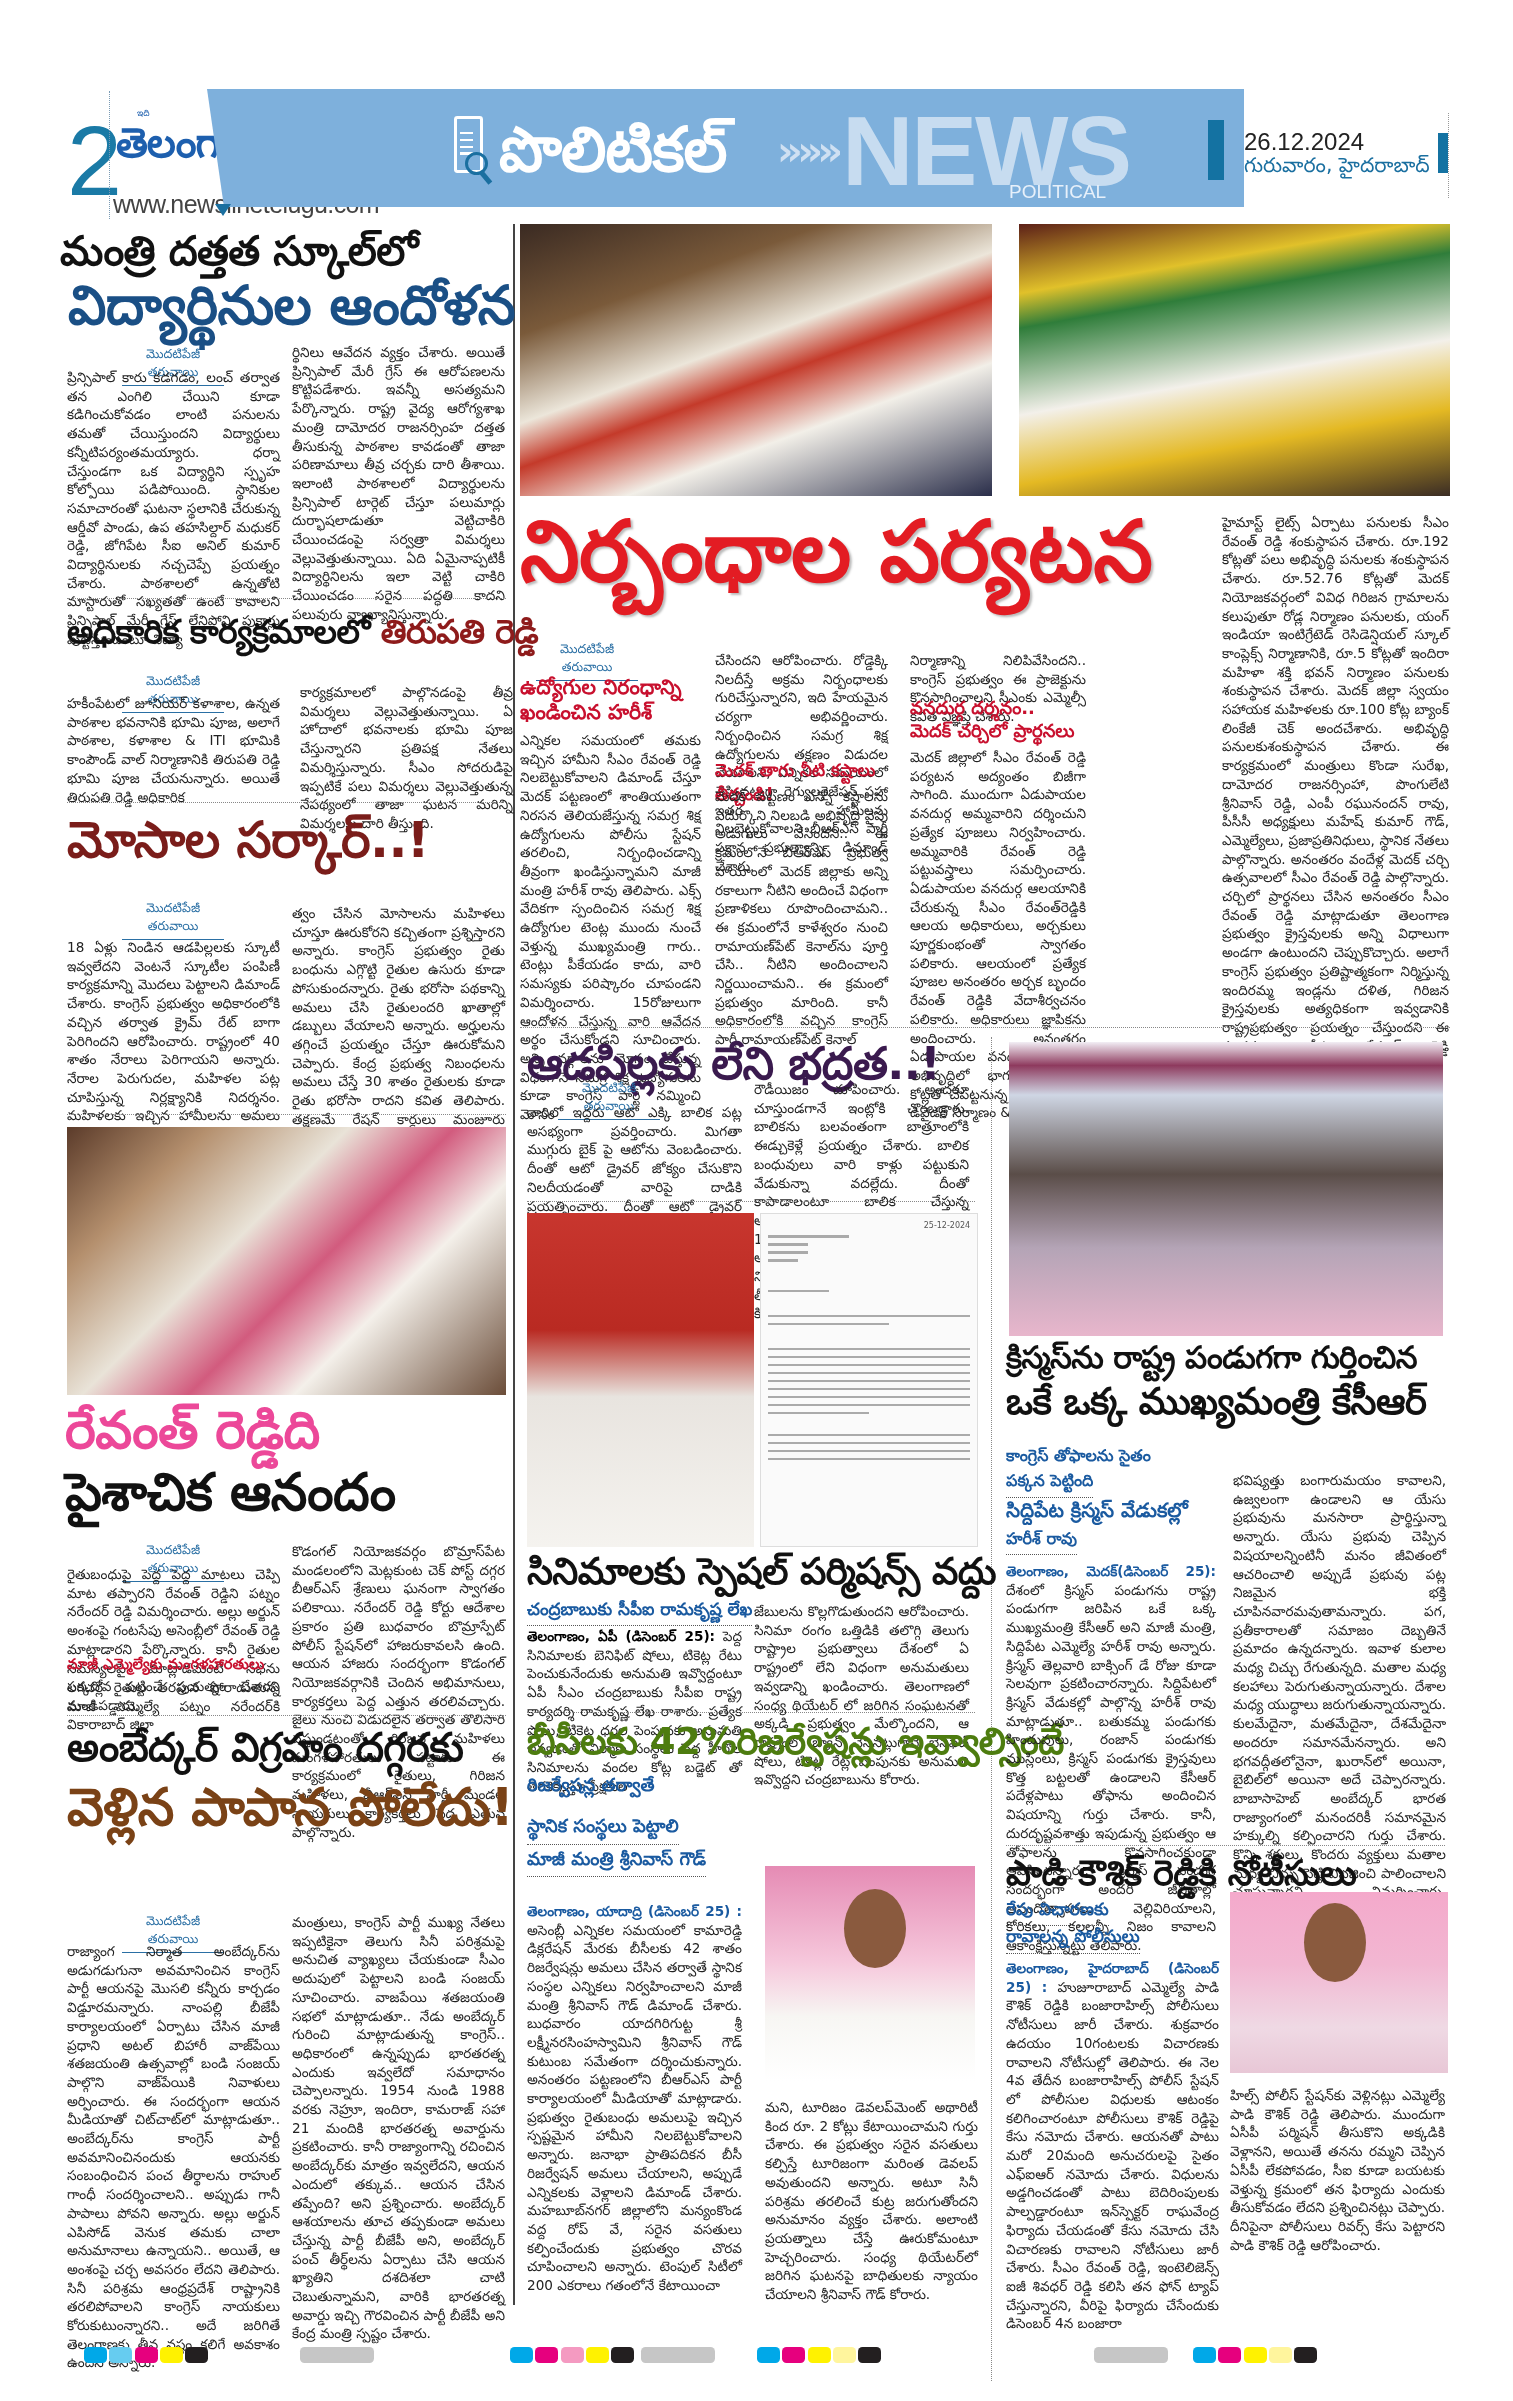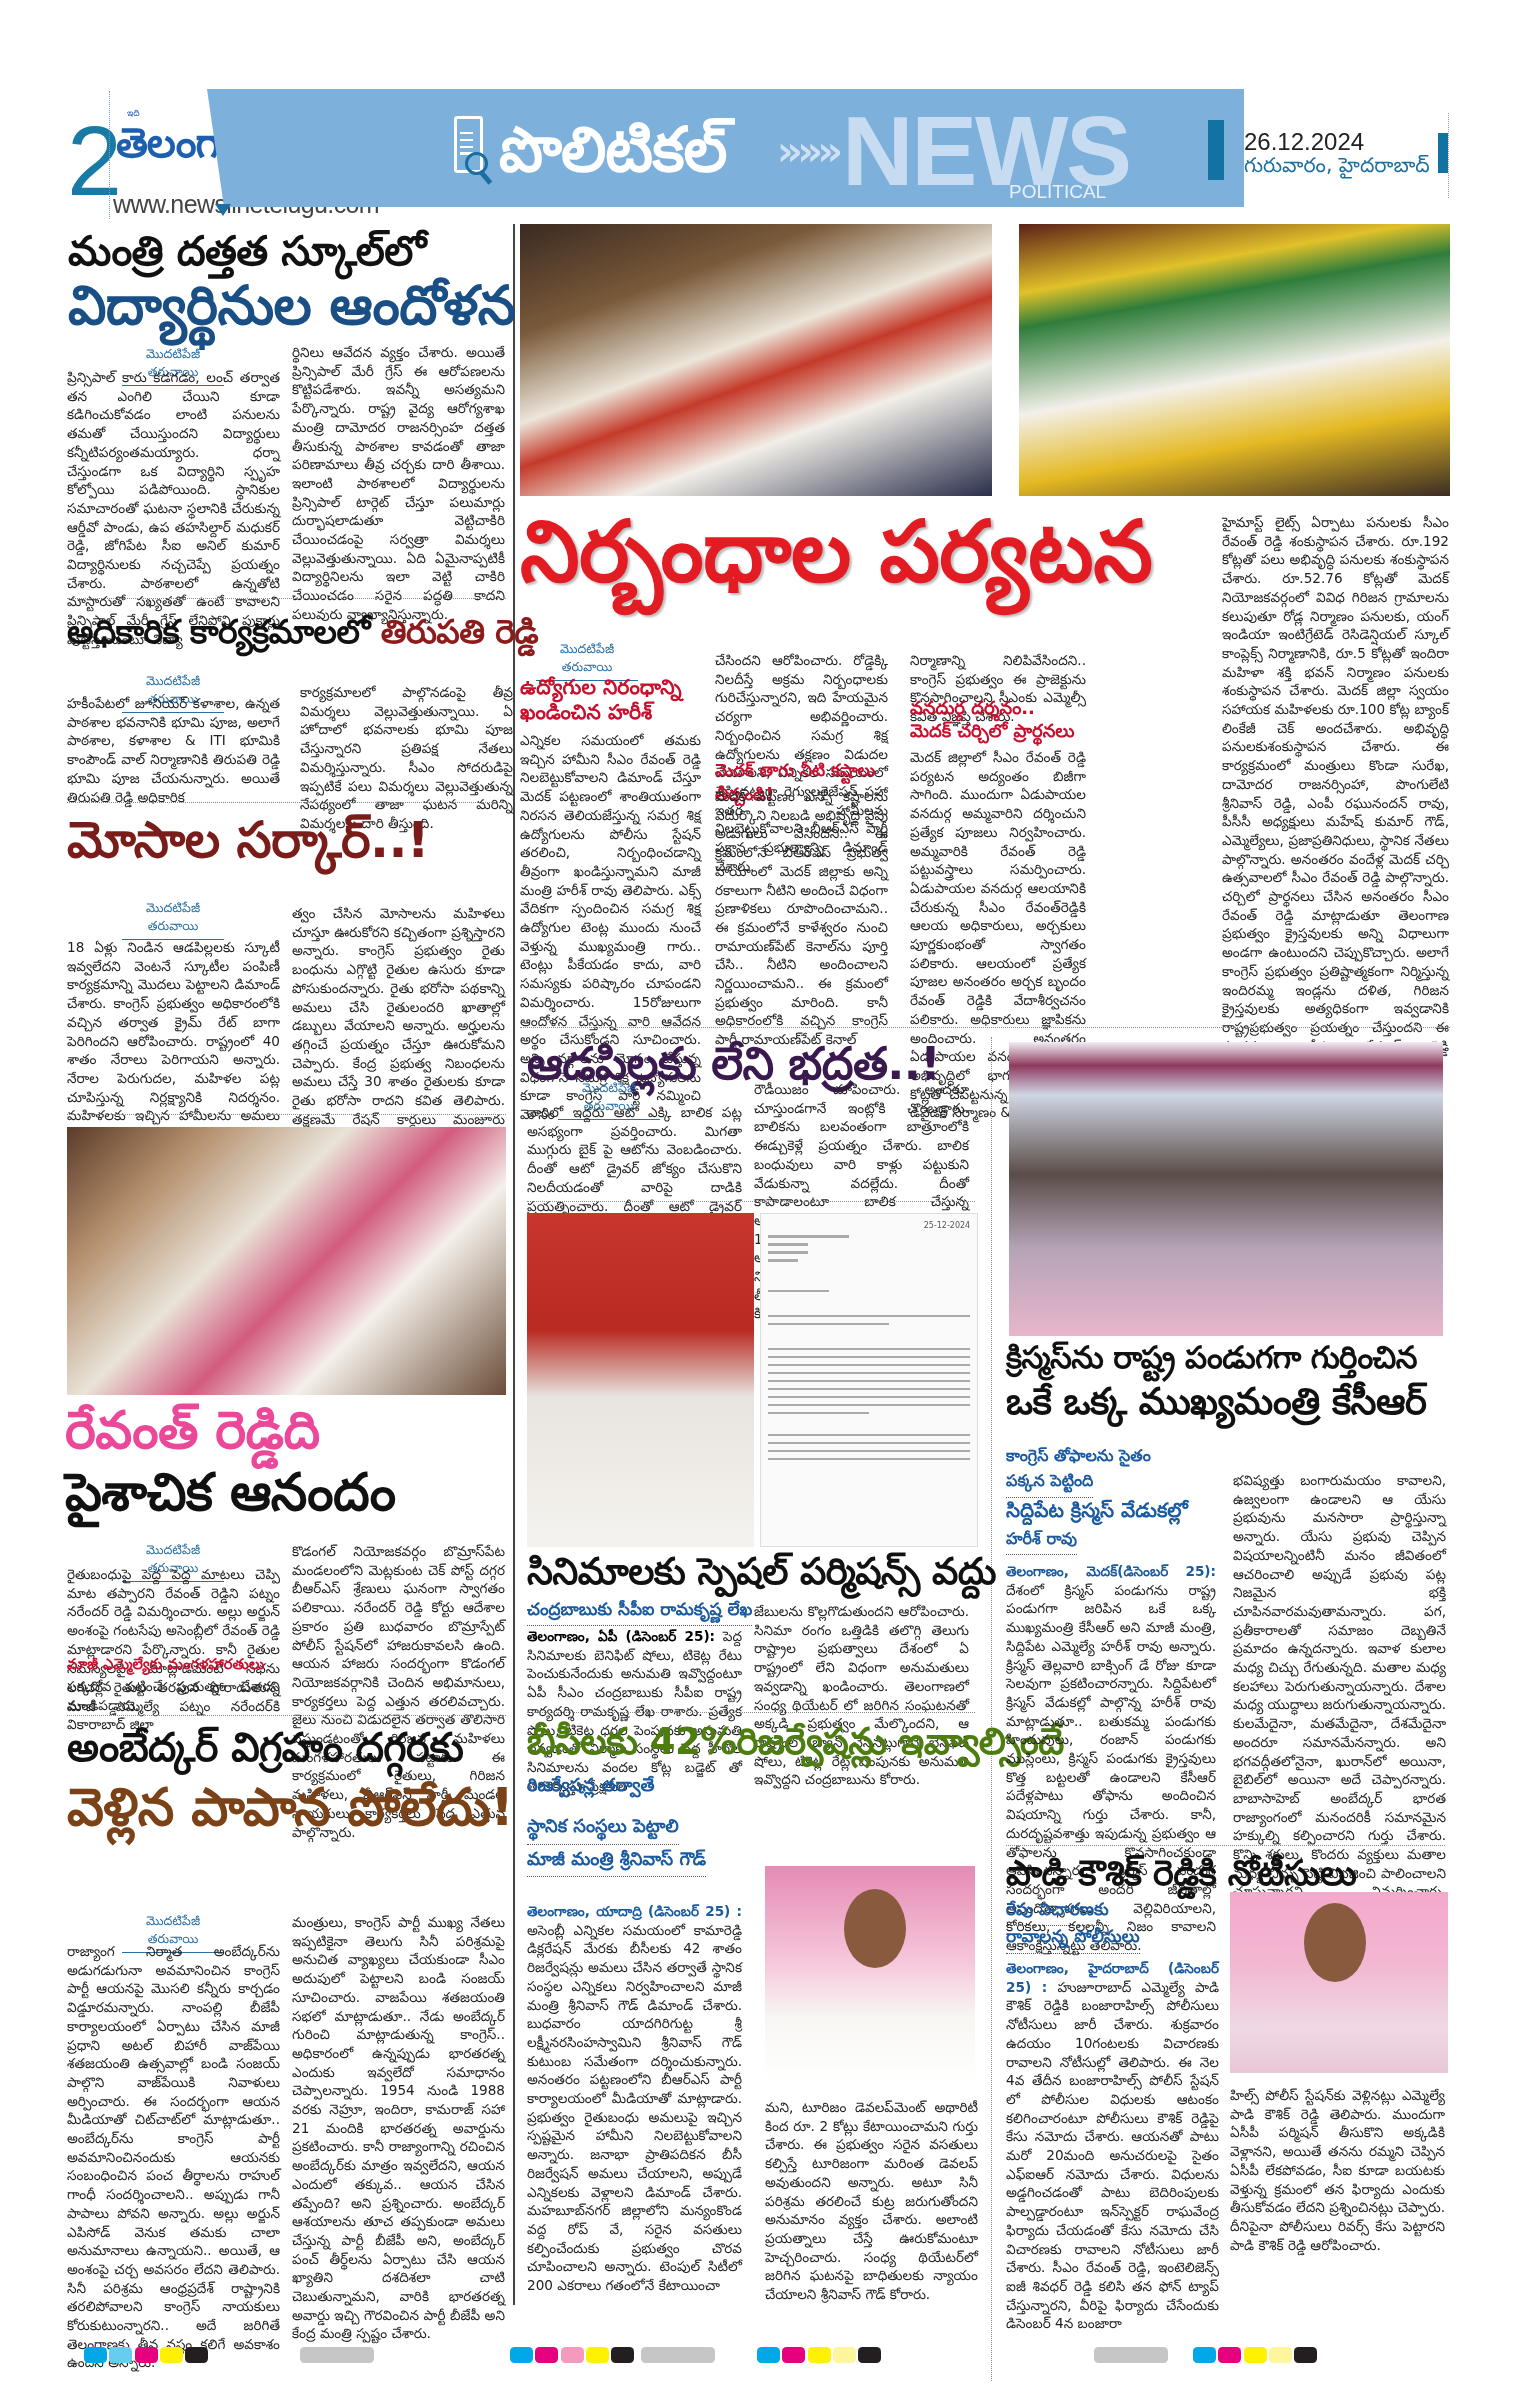--- a/index.html
+++ b/index.html
@@ -47,21 +47,21 @@
   .face{border-radius:50%;background:#8a5a3e;}
   .letter-line{height:2.3px;background:#aaa;margin:5.7px 0;}
   .cbar{width:23px;height:16px;border-radius:4.5px;display:inline-block;margin-right:2.3px;}
   .gbar{width:74px;height:16px;border-radius:4.5px;background:#c6c6c6;}
 </style>
 </head>
 <body>
 
 <div class="abs pgnum">2</div>
 <div class="abs vrule"></div>
-<div class="abs" style="left:127px;top:108px;font-size:9px;color:#1d5fae;">ఇది</div>
+<div class="abs" style="left:137px;top:108px;font-size:9px;color:#1d5fae;">ఇది</div>
 <div class="abs logo">తెలంగాణం</div>
 <div class="abs logo-tag">తెలుగు దినపత్రిక</div>
 <div class="abs logo-url">www.newslinetelugu.com</div>
 
 <div class="abs banner"></div>
 <div class="abs banner-tip"></div>
 <div class="abs doc-icon"></div>
 <div class="abs doc-lines"></div>
 <div class="abs mag-icon"></div>
 <div class="abs mag-handle"></div>
@@ -70,21 +70,21 @@
 <div class="abs news-big">NEWS</div>
 <div class="abs news-sub">POLITICAL</div>
 <div class="abs datebar"></div>
 <div class="abs date">26.12.2024</div>
 <div class="abs dateplace">గురువారం, హైదరాబాద్</div>
 <div class="abs datebar2"></div>
 <div class="abs vdot"></div>
 
 <div class="abs col-rule" style="left:513px;top:224px;height:2081px;"></div>
 
-<div class="abs h-big" style="left:68px;top:230px;font-size:41px;color:#111;">మంత్రి దత్తత స్కూల్‌లో</div>
+<div class="abs h-big" style="left:60px;top:230px;font-size:41px;color:#111;">మంత్రి దత్తత స్కూల్‌లో</div>
 <div class="abs h-big" style="left:68px;top:278px;font-size:54px;color:#1a4f85;">విద్యార్థినుల ఆందోళన!</div>
 <div class="abs byline" style="left:122px;top:346px;">మొదటిపేజీ తరువాయి</div>
 <div class="abs body" style="left:67px;top:368px;width:213px;">ప్రిన్సిపాల్ కారు కడగడం, లంచ్ తర్వాత తన ఎంగిలి చేయిని కూడా కడిగించుకోవడం లాంటి పనులను తమతో చేయిస్తుందని విద్యార్థులు కన్నీటిపర్యంతమయ్యారు. ధర్నా చేస్తుండగా ఒక విద్యార్థిని స్పృహ కోల్పోయి పడిపోయింది. స్థానికుల సమాచారంతో ఘటనా స్థలానికి చేరుకున్న ఆర్డీవో పాండు, ఉప తహసిల్దార్ మధుకర్ రెడ్డి, జోగిపేట సీఐ అనిల్ కుమార్ విద్యార్థినులకు నచ్చచెప్పే ప్రయత్నం చేశారు. పాఠశాలలో ఉన్నతోటి మాస్టారుతో సఖ్యతతో ఉంటే కావాలని ప్రిన్సిపాల్ మేరీ గ్రేస్ లేనిపోని పుకార్లు పుట్టిస్తుందంటూ విద్యా</div>
 <div class="abs body" style="left:292px;top:343px;width:213px;">ర్థినిలు ఆవేదన వ్యక్తం చేశారు. అయితే ప్రిన్సిపాల్ మేరీ గ్రేస్ ఈ ఆరోపణలను కొట్టిపడేశారు. ఇవన్నీ అసత్యమని పేర్కొన్నారు. రాష్ట్ర వైద్య ఆరోగ్యశాఖ మంత్రి దామోదర రాజనర్సింహ దత్తత తీసుకున్న పాఠశాల కావడంతో తాజా పరిణామాలు తీవ్ర చర్చకు దారి తీశాయి. ఇలాంటి పాఠశాలలో విద్యార్థులను ప్రిన్సిపాల్ టార్గెట్ చేస్తూ పలుమార్లు దుర్భాషలాడుతూ వెట్టిచాకిరి చేయించడంపై సర్వత్రా విమర్శలు వెల్లువెత్తుతున్నాయి. ఏది ఏమైనాప్పటికీ విద్యార్థినిలను ఇలా వెట్టి చాకిరి చేయించడం సరైన పద్ధతి కాదని పలువురు వ్యాఖ్యానిస్తున్నారు.</div>
 <div class="abs dotline" style="left:67px;top:598px;width:439px;"></div>
 
 <div class="abs h-big" style="left:67px;top:615px;font-size:33px;color:#111;">
   <span>అధికారిక కార్యక్రమాలలో</span>
   <span style="color:#8e1b1b;">తిరుపతి రెడ్డి</span>
 </div>

